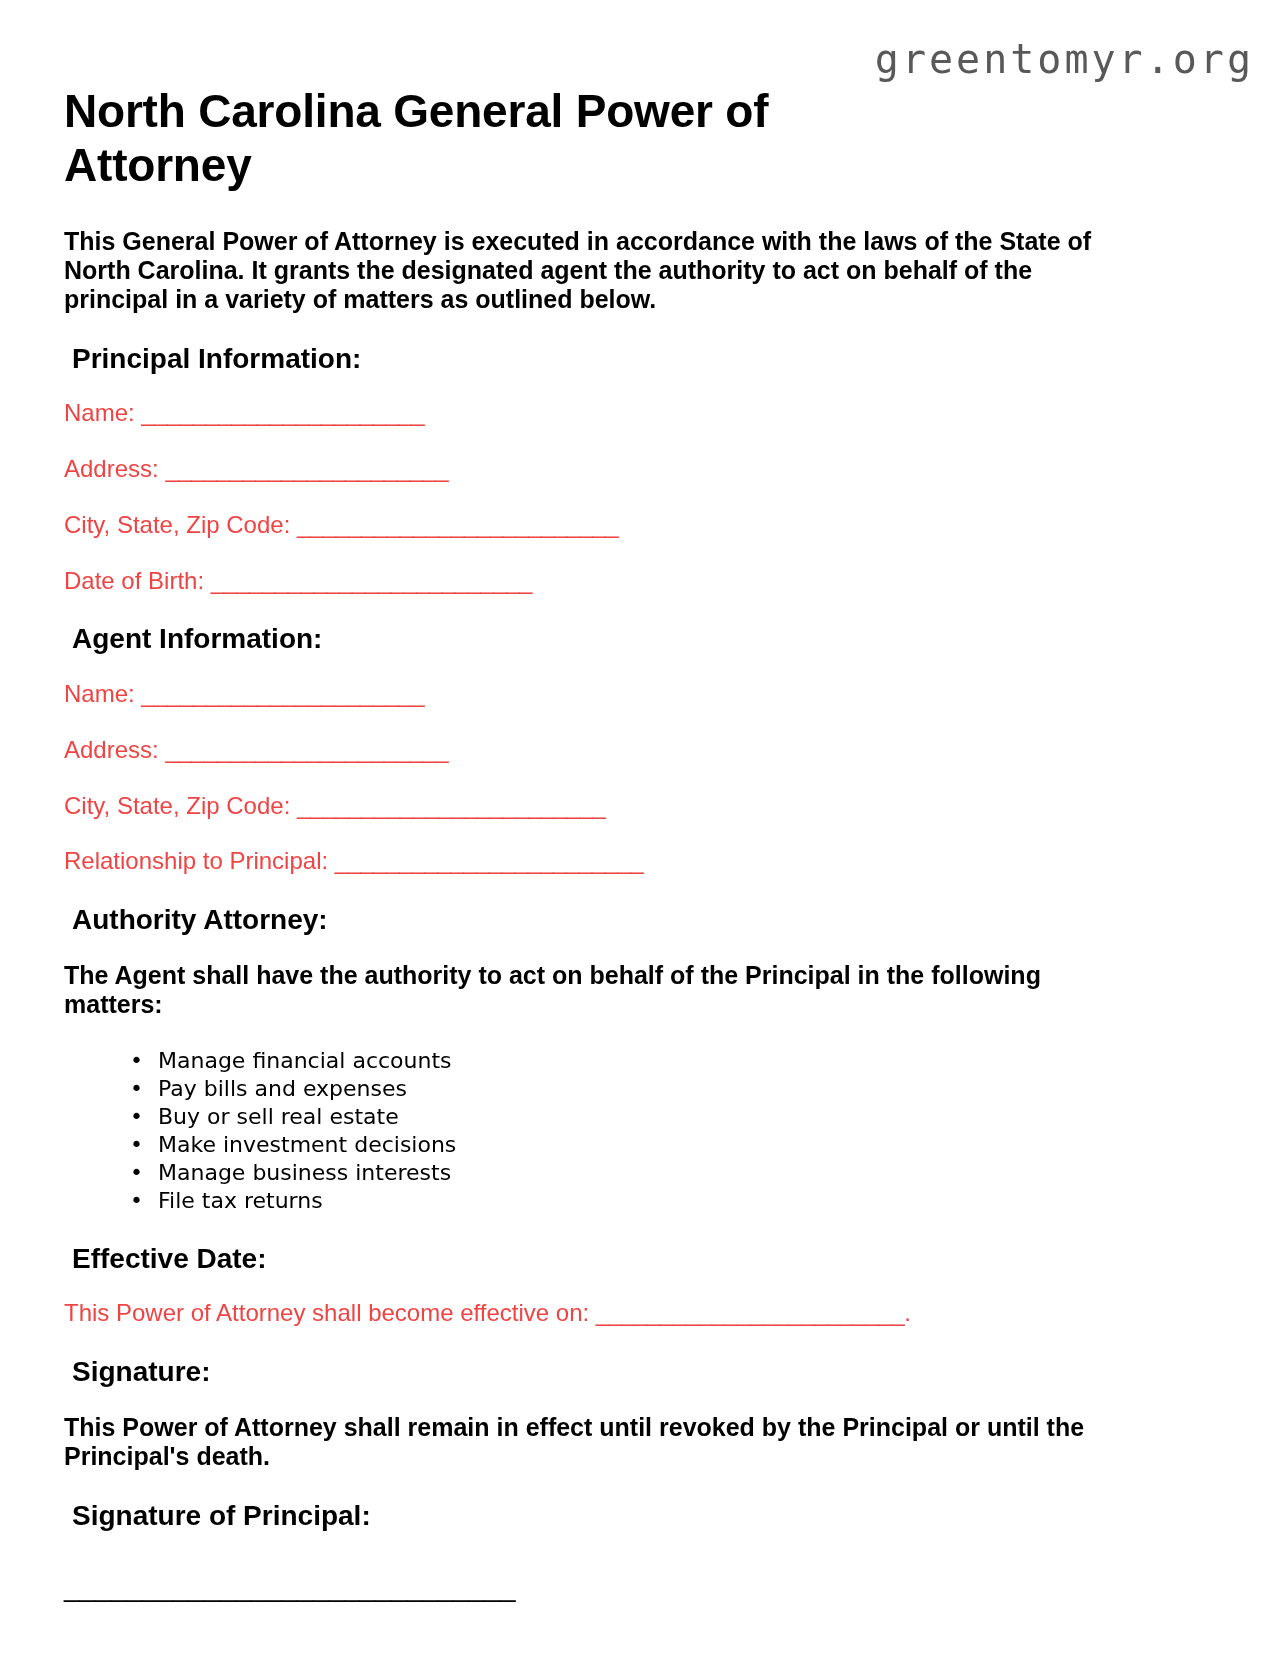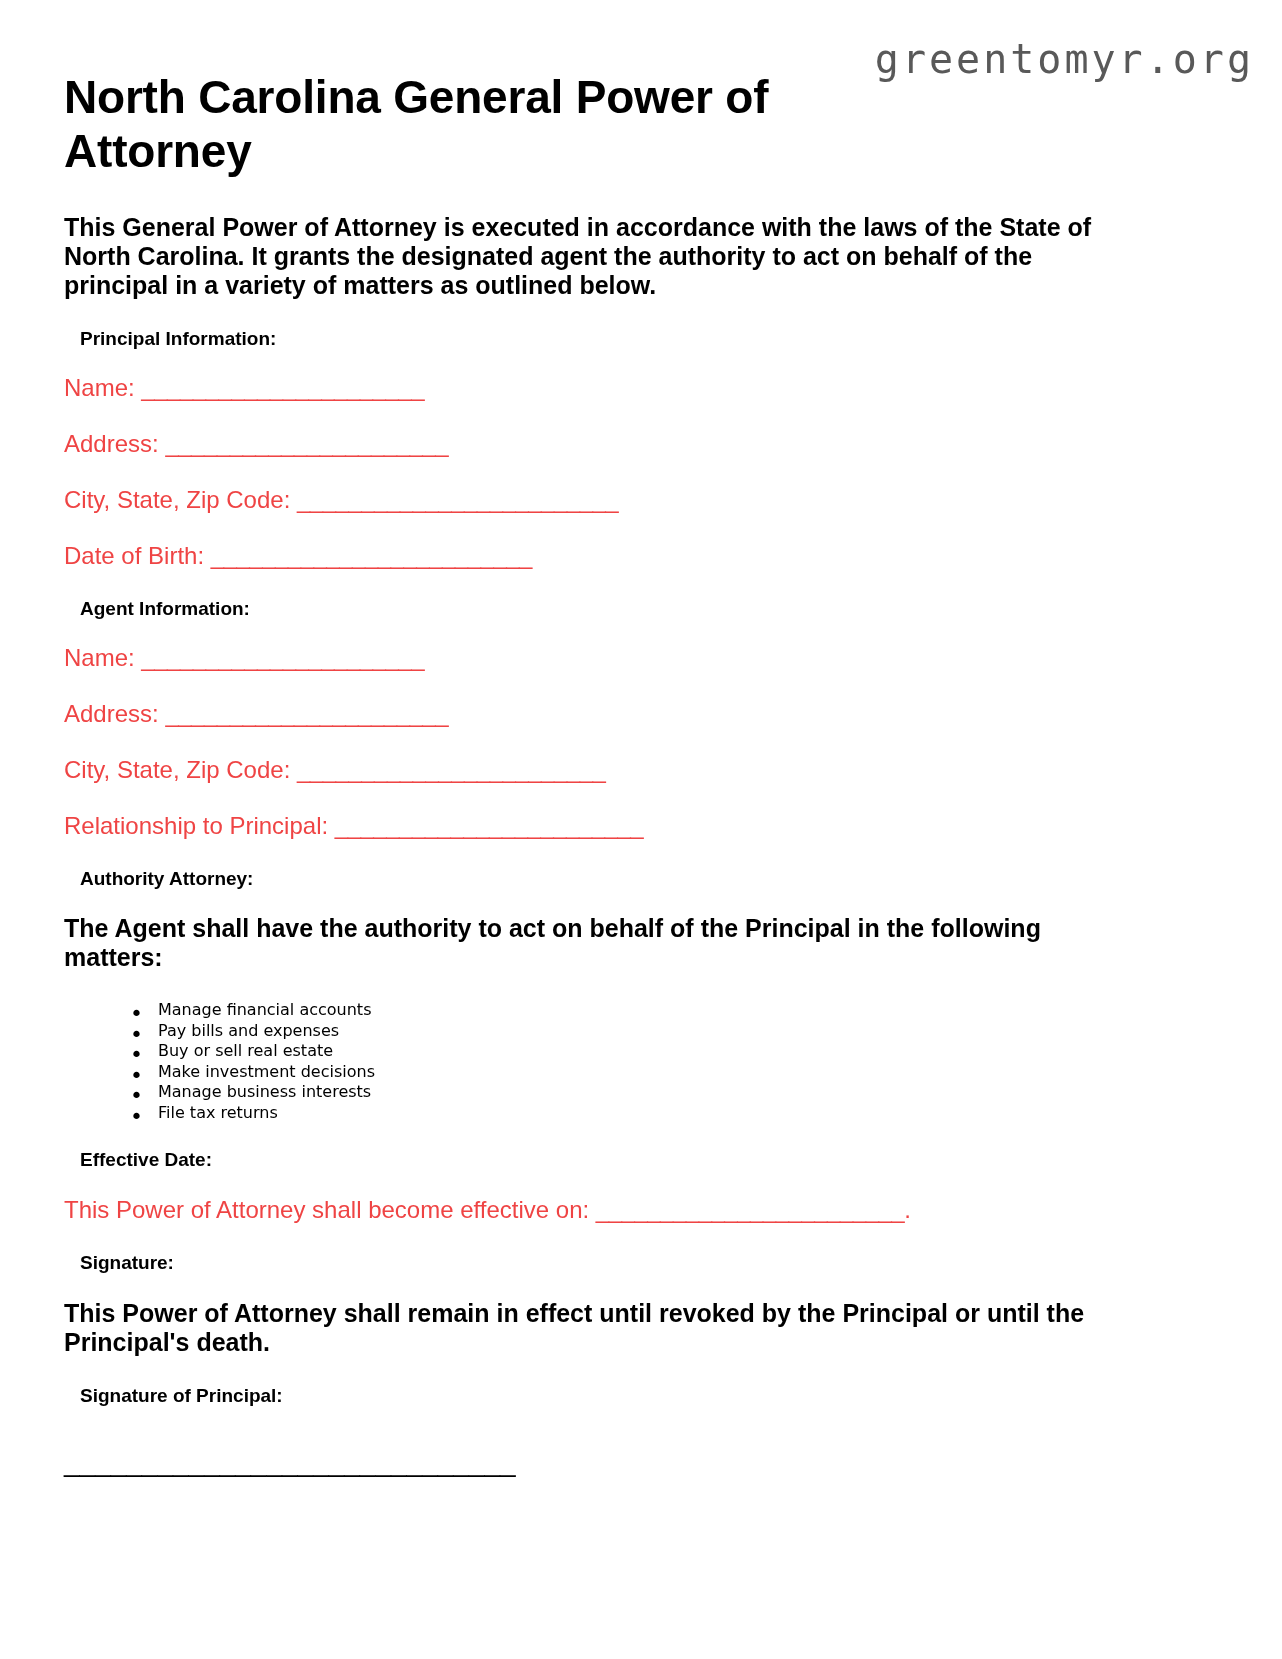--- a/index.html
+++ b/index.html
@@ -27,62 +27,62 @@
     font-family: "DejaVu Sans Mono", "Liberation Mono", monospace;
     font-size: 40px;
     letter-spacing: 3px;
     color: #595959;
     white-space: nowrap;
     user-select: none;
   }
   .content {
     position: absolute;
     left: 64px;
-    top: 70px;
+    top: 84px;
     width: 1060px;
   }
   h1.doc-title {
     font-family: "Liberation Sans Narrow", "Liberation Sans", sans-serif;
     font-size: 46px;
     line-height: 1.18;
     font-weight: bold;
     margin: 0 0 34px 0;
     letter-spacing: -0.2px;
     color: #000;
     max-width: 900px;
   }
   p.body-text {
     font-size: 25px;
     line-height: 1.16;
     margin: 0 0 28px 0;
     color: #000;
     font-weight: bold;
   }
   h2.section-head {
-    font-size: 19px;
+    font-size: 28px;
     font-weight: bold;
-    margin: 0 0 24px 16px;
+    margin: 0 0 24px 8px;
     line-height: 1.2;
     color: #000;
   }
   p.field-line {
     font-size: 24px;
     line-height: 1.2;
     margin: 0 0 27px 0;
     color: #ef4444;
     white-space: pre;
   }
   ul.authority-list {
     margin: 0 0 26px 0;
     padding: 0 0 0 66px;
     list-style: none;
   }
   ul.authority-list li {
     font-family: "DejaVu Sans", sans-serif;
-    font-size: 16px;
+    font-size: 22px;
     line-height: 1.28;
     position: relative;
     padding-left: 28px;
     color: #000;
   }
   ul.authority-list li::before {
     content: "\2022";
     position: absolute;
     left: 0;
     top: 0;

